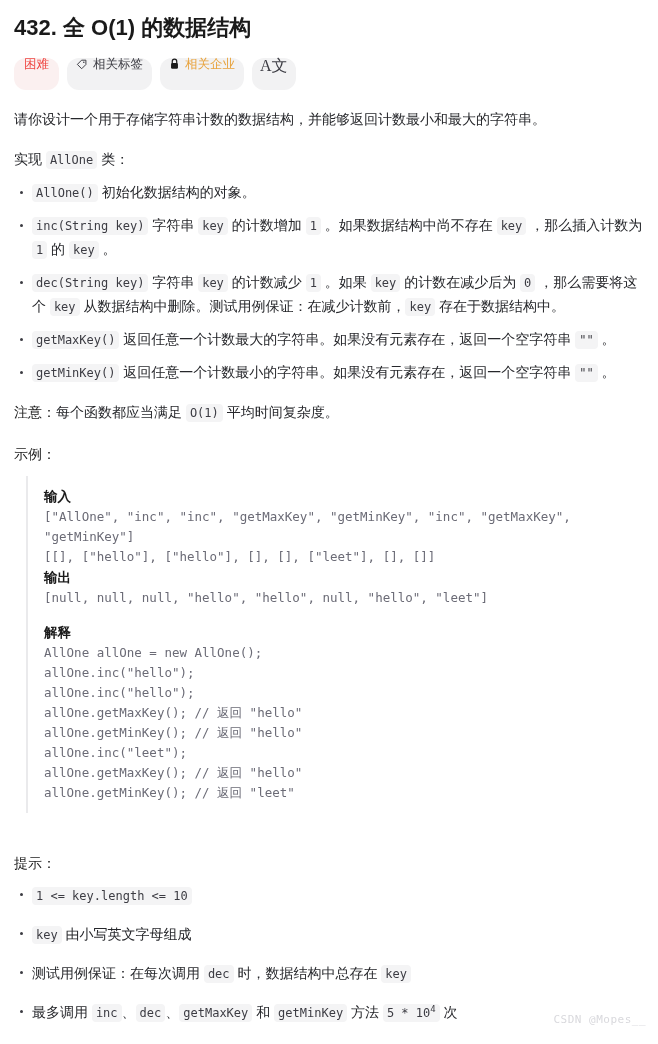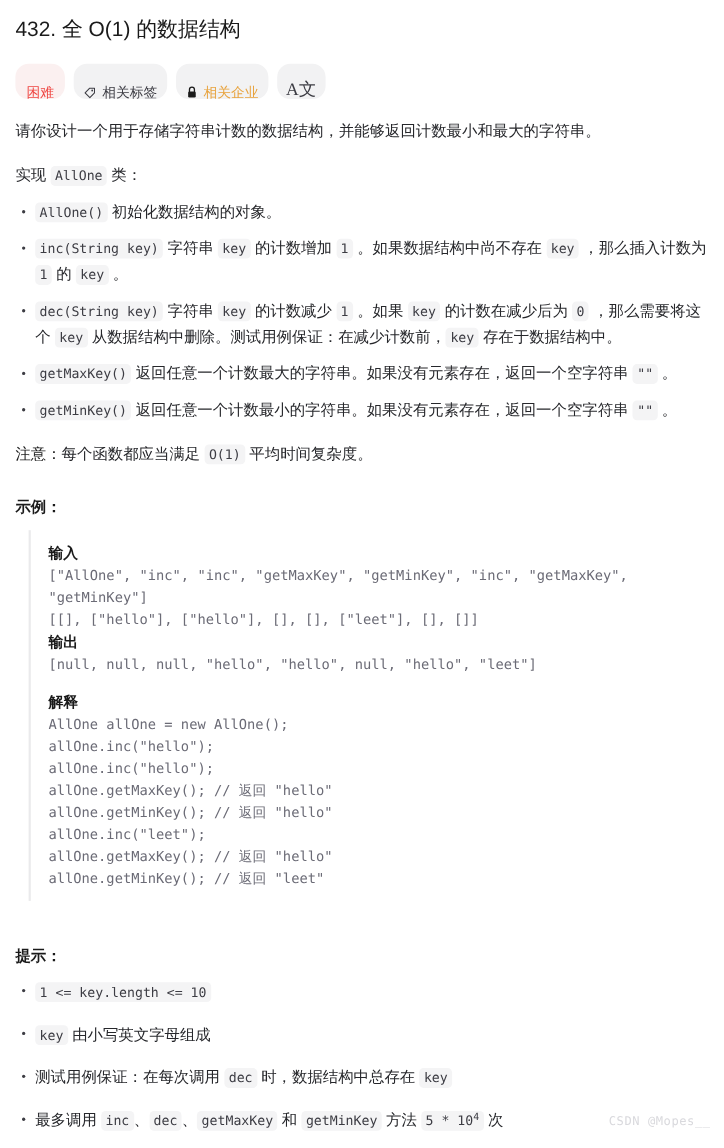--- a/index.html
+++ b/index.html
@@ -12,38 +12,38 @@
     height: 1044px;
     position: relative;
     font-family: "Liberation Sans", "DejaVu Sans", sans-serif;
     color: #26272b;
     overflow: hidden;
   }
   .page { padding: 10px 12px 0 12px; position: relative; height: 100%; }
 
   
   .title {
-    font-size: 19px;
-    font-weight: normal;
+    font-size: 22px;
+    font-weight: bold;
     letter-spacing: 0px;
     color: #1a1a1a;
     margin: 4px 0 0 2px;
     line-height: 28px;
   }
 
   
   .badge-row {
     display: flex;
     align-items: center;
     gap: 8px;
     margin: 16px 0 0 2px;
   }
   .badge {
     display: inline-flex;
-    align-items: flex-end;
+    align-items: flex-start;
     gap: 5px;
     height: 32px;
     padding: 0 9px;
     border-radius: 12px;
     background: #f2f2f3;
     font-size: 12.5px;
     line-height: 1;
     white-space: nowrap;
     cursor: pointer;
     user-select: none;
@@ -105,23 +105,23 @@
     color: #3c3c43;
     white-space: nowrap;
   }
   code.ic sup { font-size: 9px; vertical-align: super; line-height: 0; }
 
   b.note { font-weight: normal; color: #1a1a1a; }
 
   
   .section-head {
     font-size: 14px;
-    font-weight: bold;
+    font-weight: normal;
     color: #1a1a1a;
-    margin: 28px 0 0 2px;
+    margin: 22px 0 0 2px;
   }
 
   
   .example {
     margin: 12px 0 0 14px;
     padding: 10px 0 10px 16px;
     border-left: 2px solid #eaeaec;
   }
   .example .lbl {
     font-size: 13.5px;

